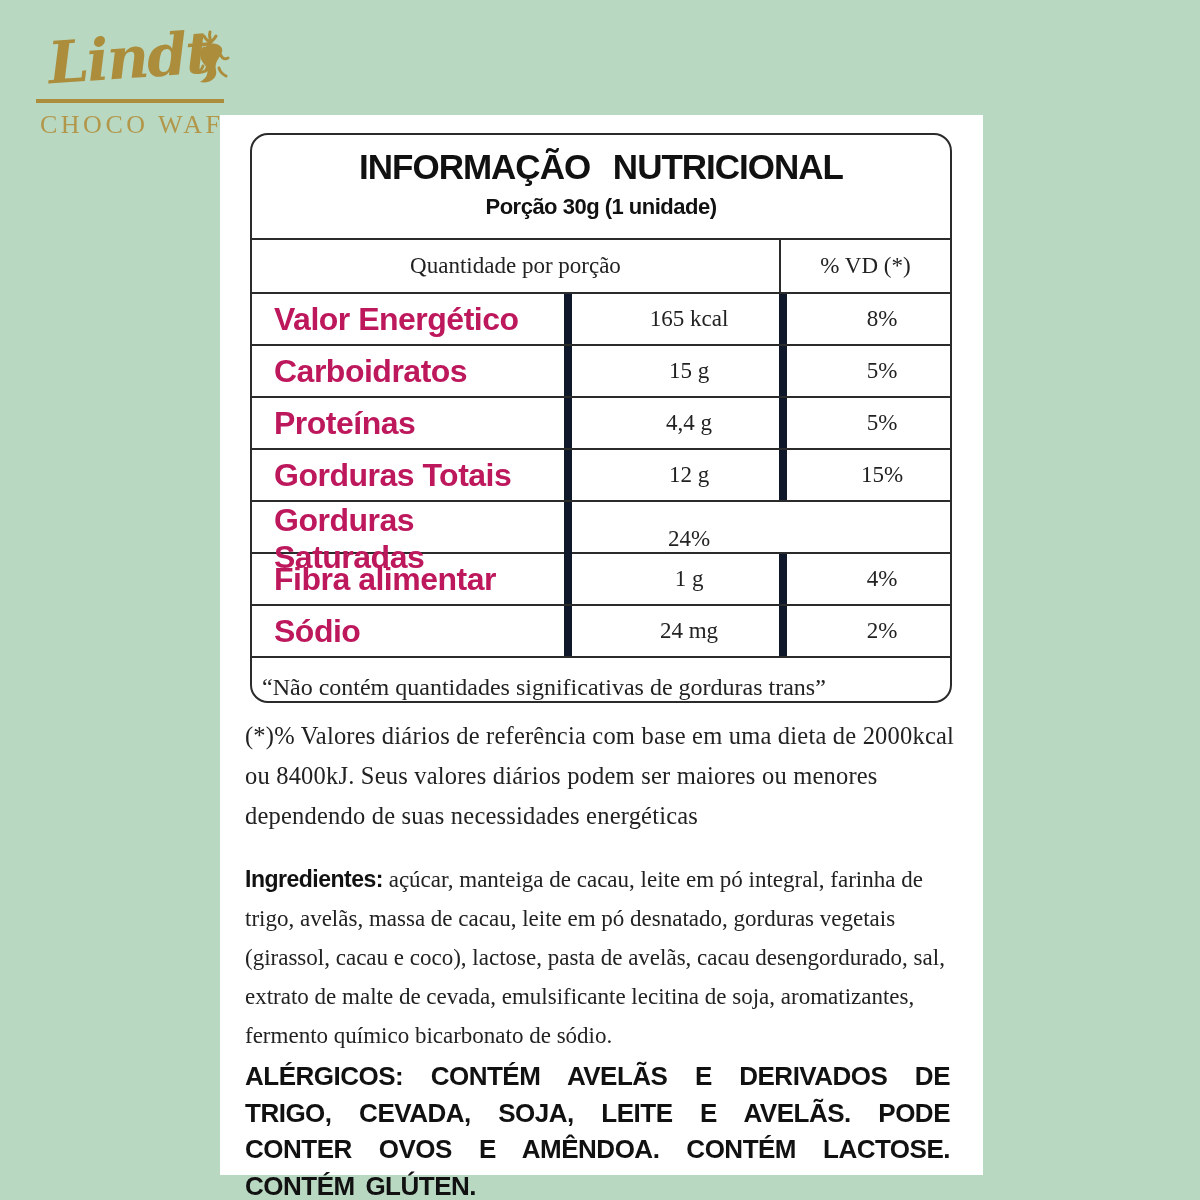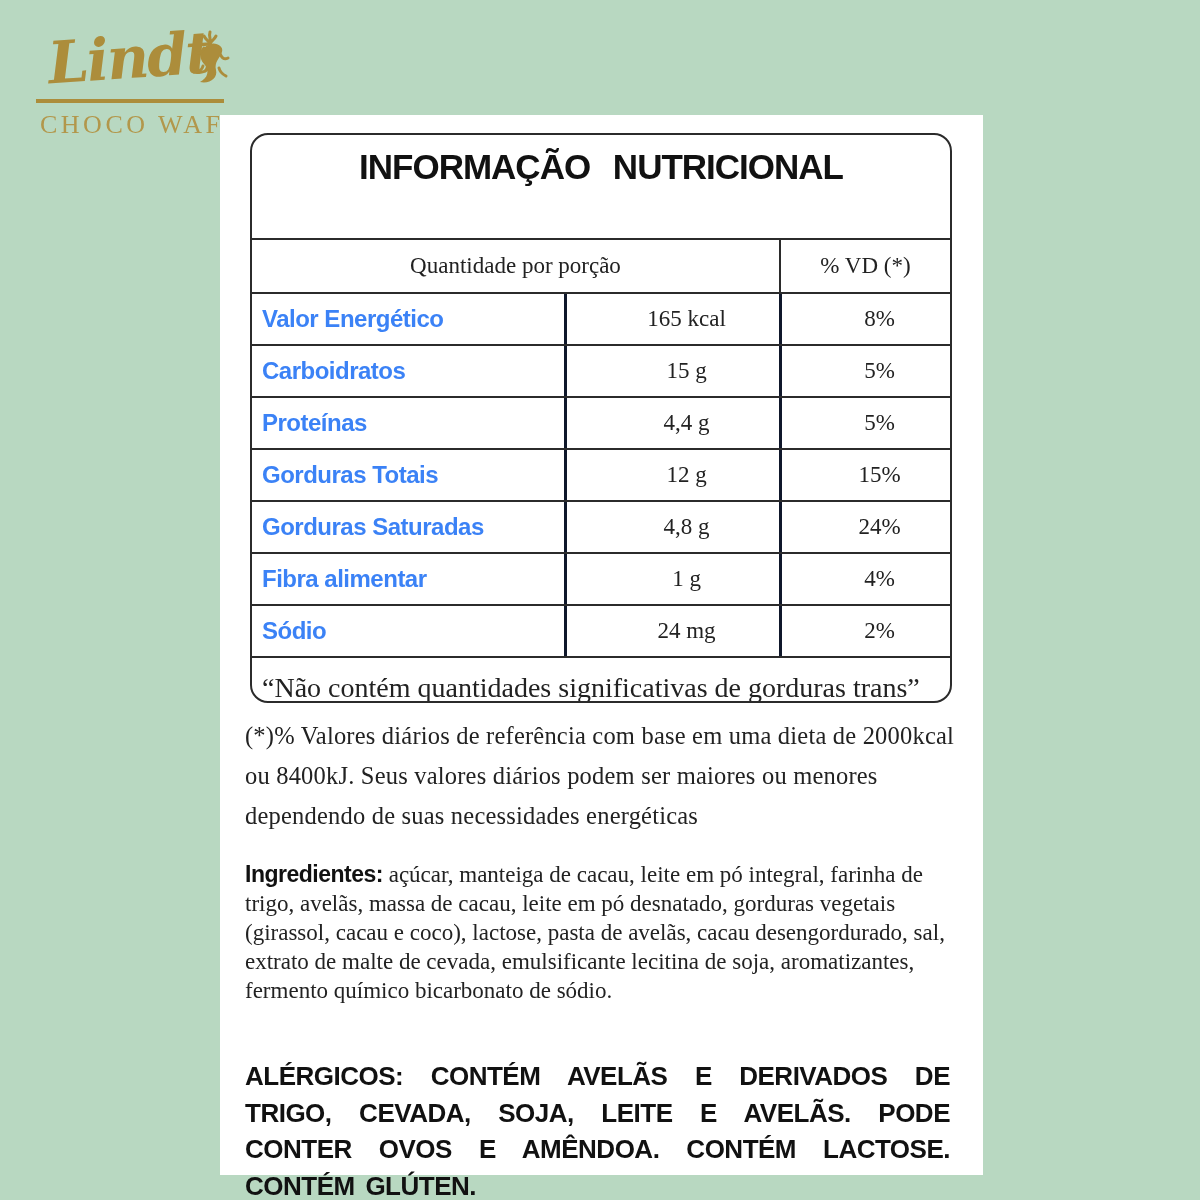--- a/index.html
+++ b/index.html
@@ -73,47 +73,47 @@
     display: flex; align-items: center; justify-content: center;
     font-size: 23px; color: #222;
   }
   .hdr-cell.dv { border-left: 2px solid #2b2b2b; }
   .data-row {
     display: grid; grid-template-columns: 312px 215px auto;
     height: 50px; border-top: 2px solid #2b2b2b;
   }
   .cell-label {
     display: flex; align-items: center;
-    padding-left: 10px;
-    font-family: "Liberation Sans", sans-serif;
-    font-weight: bold; font-size: 24px; color: #3b82f6;
+    padding-left: 22px;
+    font-family: "Liberation Sans", sans-serif;
+    font-weight: bold; font-size: 32px; color: #be185d;
     letter-spacing: -0.5px;
   }
   .cell-amount, .cell-dv {
     display: flex; align-items: center; justify-content: center;
     font-size: 23px; color: #222;
-    border-left: 3px solid #0f172a;
+    border-left: 8px solid #0f172a;
     padding-left: 27px;
   }
   .foot-row {
     height: 59px; border-top: 2px solid #2b2b2b;
     display: flex; align-items: center;
     padding-left: 10px;
-    font-size: 28px; color: #222;
+    font-size: 24px; color: #222;
   }
 
   
   .vd-note {
     position: absolute; left: 25px; top: 601px; width: 716px;
     font-size: 24.5px; line-height: 40px; color: #222;
     letter-spacing: 0.2px;
   }
   .ingredients {
     position: absolute; left: 25px; top: 722px; width: 712px;
-    font-size: 23px; line-height: 29px; color: #222;
+    font-size: 23px; line-height: 39px; color: #222;
   }
   .ingredients b {
     font-family: "Liberation Sans", sans-serif;
     font-size: 23px; letter-spacing: -0.5px; color: #111;
   }
   .allergens {
     position: absolute; left: 25px; top: 943px; width: 705px;
     font-family: "Liberation Sans", sans-serif;
     font-weight: bold; font-size: 26px; line-height: 36.5px;
     color: #111; letter-spacing: -0.5px; word-spacing: 4px;
@@ -137,20 +137,21 @@
     <div class="gold-rule"></div>
     <div class="choco-wafer">CHOCO WAFER</div>
   </div>
 
   <div class="panel">
 
     <div class="nutri-table">
 
       <div class="tbl-title-block">
         <div class="tbl-title">INFORMAÇÃO NUTRICIONAL</div>
+        <div class="tbl-subtitle">Porção 30g (1 unidade)</div>
       </div>
 
       <div class="hdr-row">
         <div class="hdr-cell">Quantidade por porção</div>
         <div class="hdr-cell dv">% VD (*)</div>
       </div>
 
       <div class="data-row">
         <div class="cell-label">Valor Energético</div>
         <div class="cell-amount">165 kcal</div>
@@ -166,21 +167,20 @@
         <div class="cell-amount">4,4 g</div>
         <div class="cell-dv">5%</div>
       </div>
       <div class="data-row">
         <div class="cell-label">Gorduras Totais</div>
         <div class="cell-amount">12 g</div>
         <div class="cell-dv">15%</div>
       </div>
       <div class="data-row">
         <div class="cell-label">Gorduras Saturadas</div>
-        <div class="cell-amount">4,8 g</div>
         <div class="cell-dv">24%</div>
       </div>
       <div class="data-row">
         <div class="cell-label">Fibra alimentar</div>
         <div class="cell-amount">1 g</div>
         <div class="cell-dv">4%</div>
       </div>
       <div class="data-row">
         <div class="cell-label">Sódio</div>
         <div class="cell-amount">24 mg</div>

